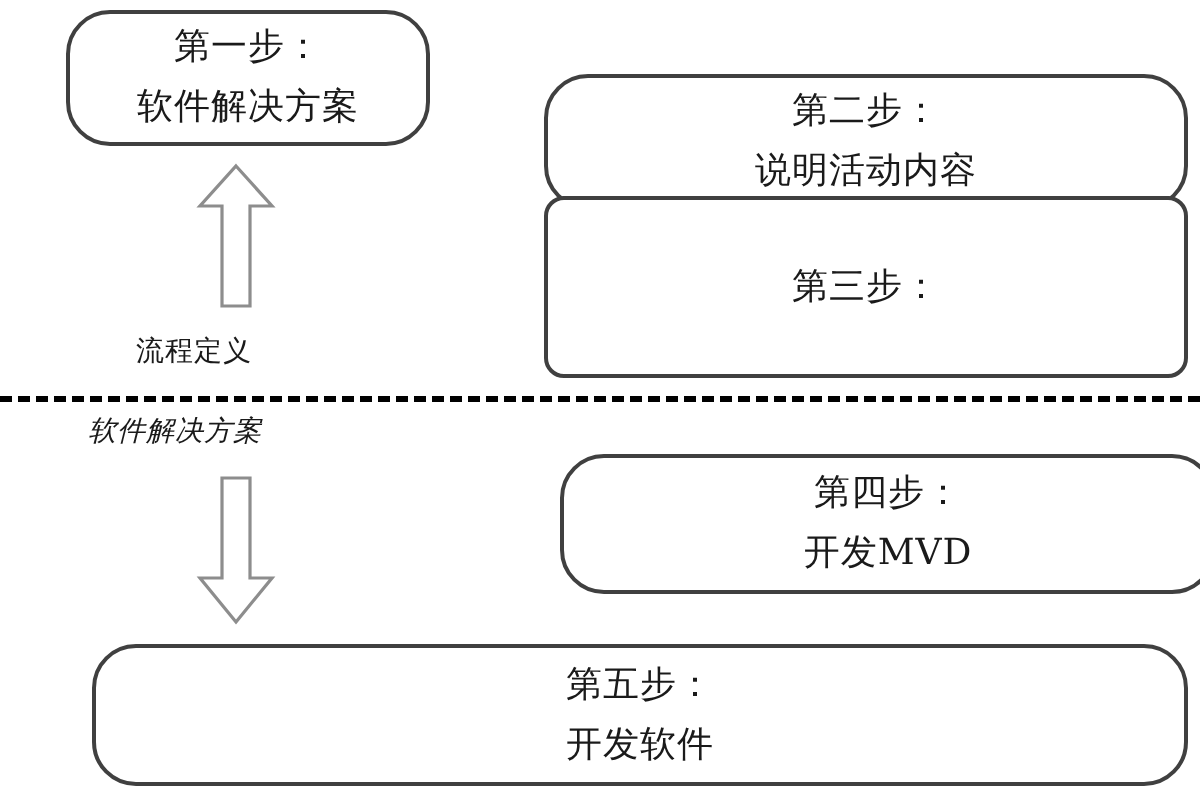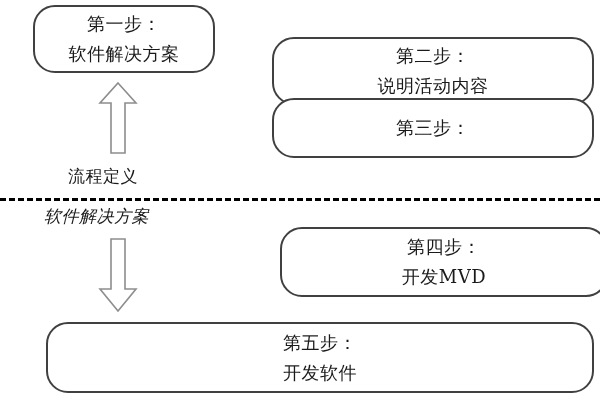--- a/index.html
+++ b/index.html
@@ -29,21 +29,21 @@
   .step-line {
     font-size: 18px;
     line-height: 30px;
     color: #1a1a1a;
     white-space: nowrap;
     letter-spacing: 0.5px;
   }
   
   #box-1 { left: 33px;  top: 5px;   width: 182px; height: 68px; }
   #box-2 { left: 272px; top: 5px;   width: 322px; height: 68px; margin-top: 32px; }
-  #box-3 { left: 272px; top: 98px;  width: 322px; height: 60px; }
+  #box-3 { left: 272px; top: 98px;  width: 322px; height: 91px; border-radius: 10px; }
   #box-4 { left: 280px; top: 227px; width: 328px; height: 70px; }
   #box-5 { left: 46px;  top: 322px; width: 548px; height: 71px; text-align: right; }
 
   
   #divider {
     position: absolute;
     left: 0px;
     top: 198px;
     width: 600px;
     height: 0px;
@@ -60,21 +60,21 @@
   .arrow-shape {
     fill: #ffffff;
     stroke: #8d8d8d;
     stroke-width: 1.6;
     stroke-linejoin: miter;
   }
 
   
   .divider-label {
     position: absolute;
-    font-size: 17px;
+    font-size: 14px;
     line-height: 20px;
     color: #1a1a1a;
     white-space: nowrap;
     letter-spacing: 0.5px;
   }
   #label-process  { left: 68px; top: 166px; }
   #label-software { left: 44px; top: 206px; font-style: italic; }
 </style>
 </head>
 <body>

